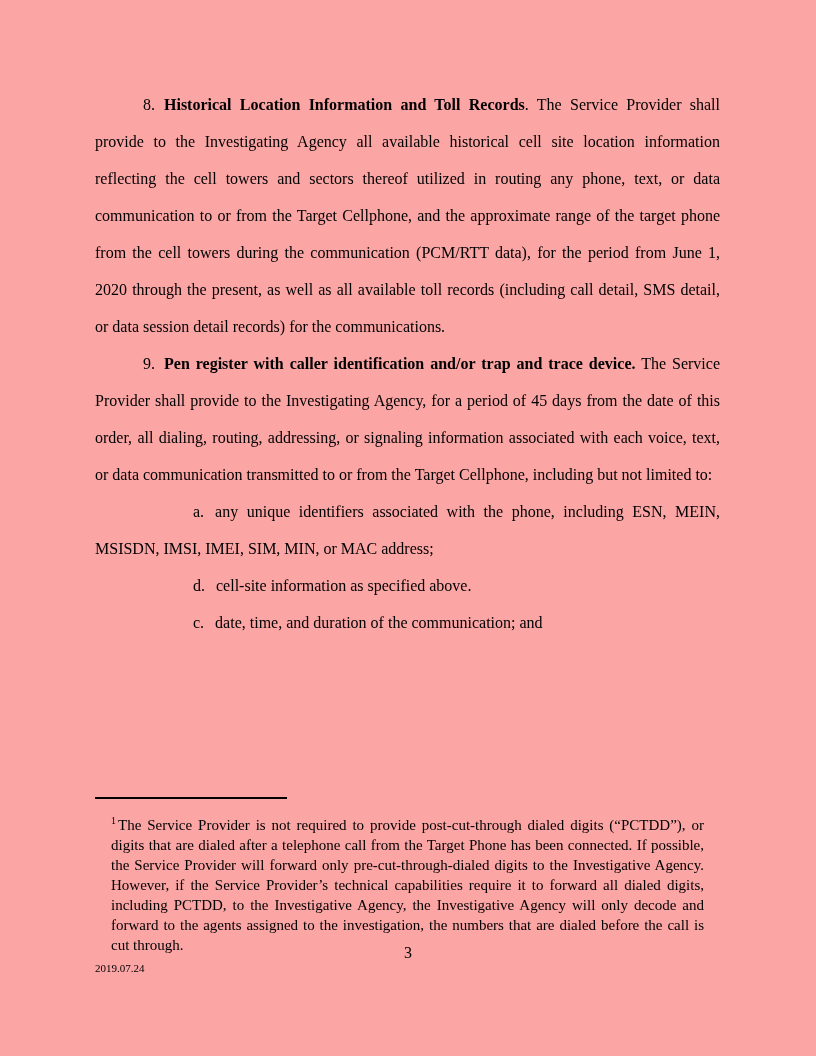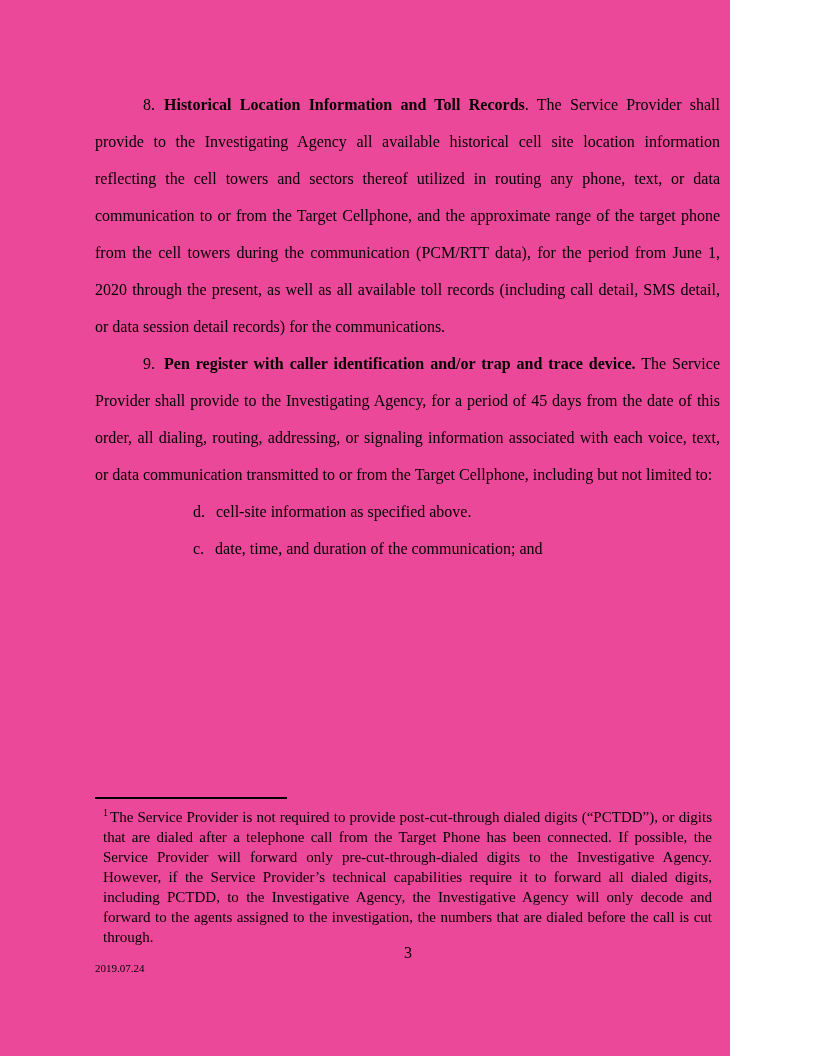--- a/index.html
+++ b/index.html
@@ -1,20 +1,20 @@
 <!DOCTYPE html>
 <html><head>
 <meta charset="utf-8">
 <style>
   html, body { margin: 0; padding: 0; background: #ffffff; }
   .page {
     position: relative;
-    width: 730px;
+    width: 816px;
     height: 1056px;
-    background: #ec4899;
+    background: #fca5a5;
     font-family: "Liberation Serif", serif;
     color: #000000;
     overflow: hidden;
   }
   .content {
     position: absolute;
     left: 95px;
     width: 625px;
     top: 86px;
   }
@@ -46,21 +46,21 @@
     width: 625px;
     top: 797px;
   }
   .footnote-rule {
     width: 192px;
     height: 0;
     border-top: 2px solid #000000;
     margin: 0 0 7px 0;
   }
   .footnote-text {
-    margin: 8px;
+    margin: 16px;
     font-size: 15px;
     line-height: 20px;
     text-align: justify;
   }
   sup.fn-marker {
     font-size: 10px;
     line-height: 0;
     vertical-align: super;
     margin-right: 2px;
   }
@@ -86,20 +86,21 @@
 <body>
 
 <div class="page">
 
   <div class="content">
 
     <p class="body-para"><span class="para-num">8.</span><span class="para-title">Historical Location Information and Toll Records</span><span>. The Service Provider shall provide to the Investigating Agency all available historical cell site location information reflecting the cell towers and sectors thereof utilized in routing any phone, text, or data communication to or from the Target Cellphone, and the approximate range of the target phone from the cell towers during the communication (PCM/RTT data), for the period from June 1, 2020 through the present, as well as all available toll records (including call detail, SMS detail, or data session detail records) for the communications.</span></p>
 
     <p class="body-para"><span class="para-num">9.</span><span class="para-title">Pen register with caller identification and/or trap and trace device.</span><span> The Service Provider shall provide to the Investigating Agency, for a period of 45 days from the date of this order, all dialing, routing, addressing, or signaling information associated with each voice, text, or data communication transmitted to or from the Target Cellphone, including but not limited to:</span></p>
 
+    <p class="sub-para"><span class="item-label">a.</span><span>any unique identifiers associated with the phone, including ESN, MEIN, MSISDN, IMSI, IMEI, SIM, MIN, or MAC address;</span></p>
 
 
     <p class="sub-para"><span class="item-label">d.</span><span>cell-site information as specified above.</span></p>
 
     <p class="sub-para"><span class="item-label">c.</span><span>date, time, and duration of the communication; and</span></p>
 
   </div>
 
   <div class="footnote-area">
     <div class="footnote-rule"></div>

